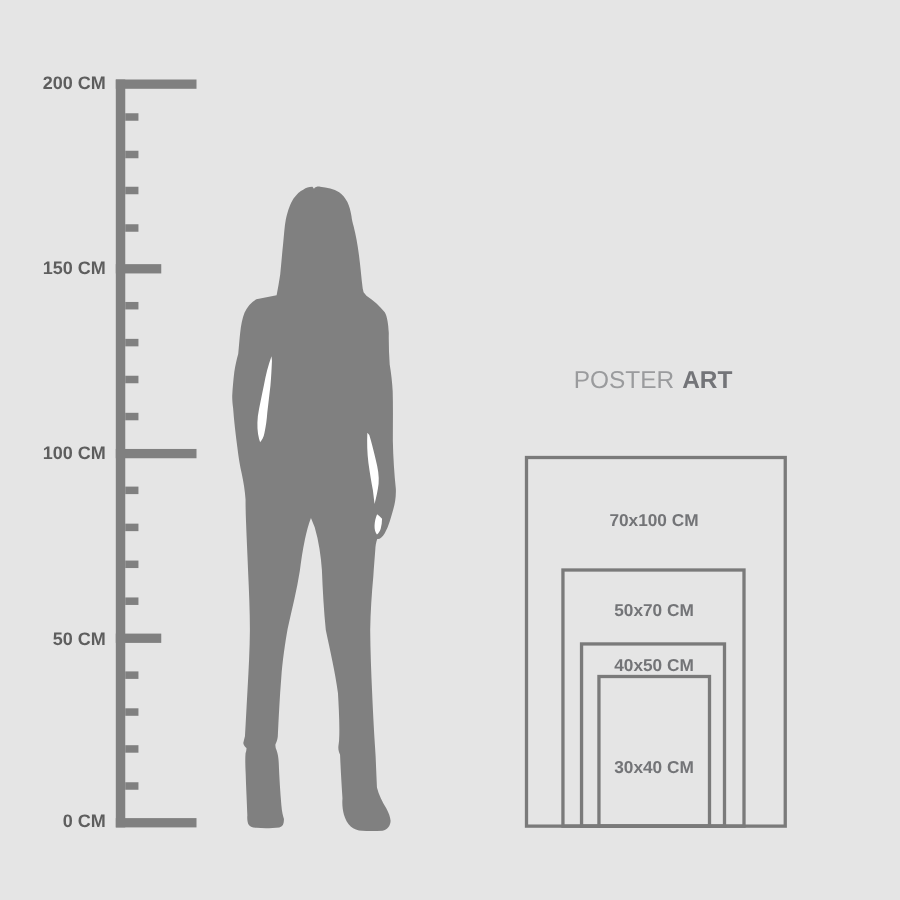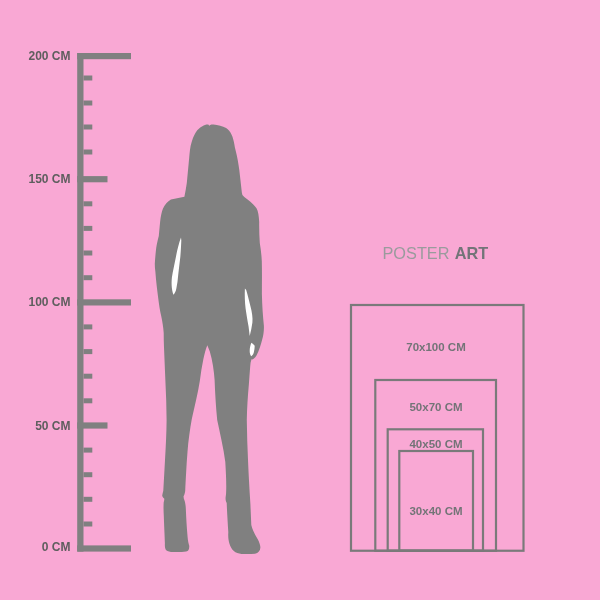--- a/index.html
+++ b/index.html
@@ -1,16 +1,16 @@
 <!DOCTYPE html>
 <html><head>
 <meta charset="utf-8">
 <style>
   html,body{margin:0;padding:0;background:#ffffff;}
-  .stage{position:relative;width:600px;height:600px;background:#f9a8d4;overflow:hidden;}
+  .stage{position:relative;width:600px;height:600px;background:#e5e5e5;overflow:hidden;}
   svg text{font-family:"Liberation Sans",sans-serif;}
 </style>
 </head>
 <body>
 <div class="stage">
 <svg width="600" height="600" viewBox="0 0 600 600">
 
   <rect x="77.2" y="53" width="6.3" height="498.6" fill="#808080"></rect>
 
   <rect x="77.2" y="53" width="53.8" height="6.2" fill="#808080"></rect>

